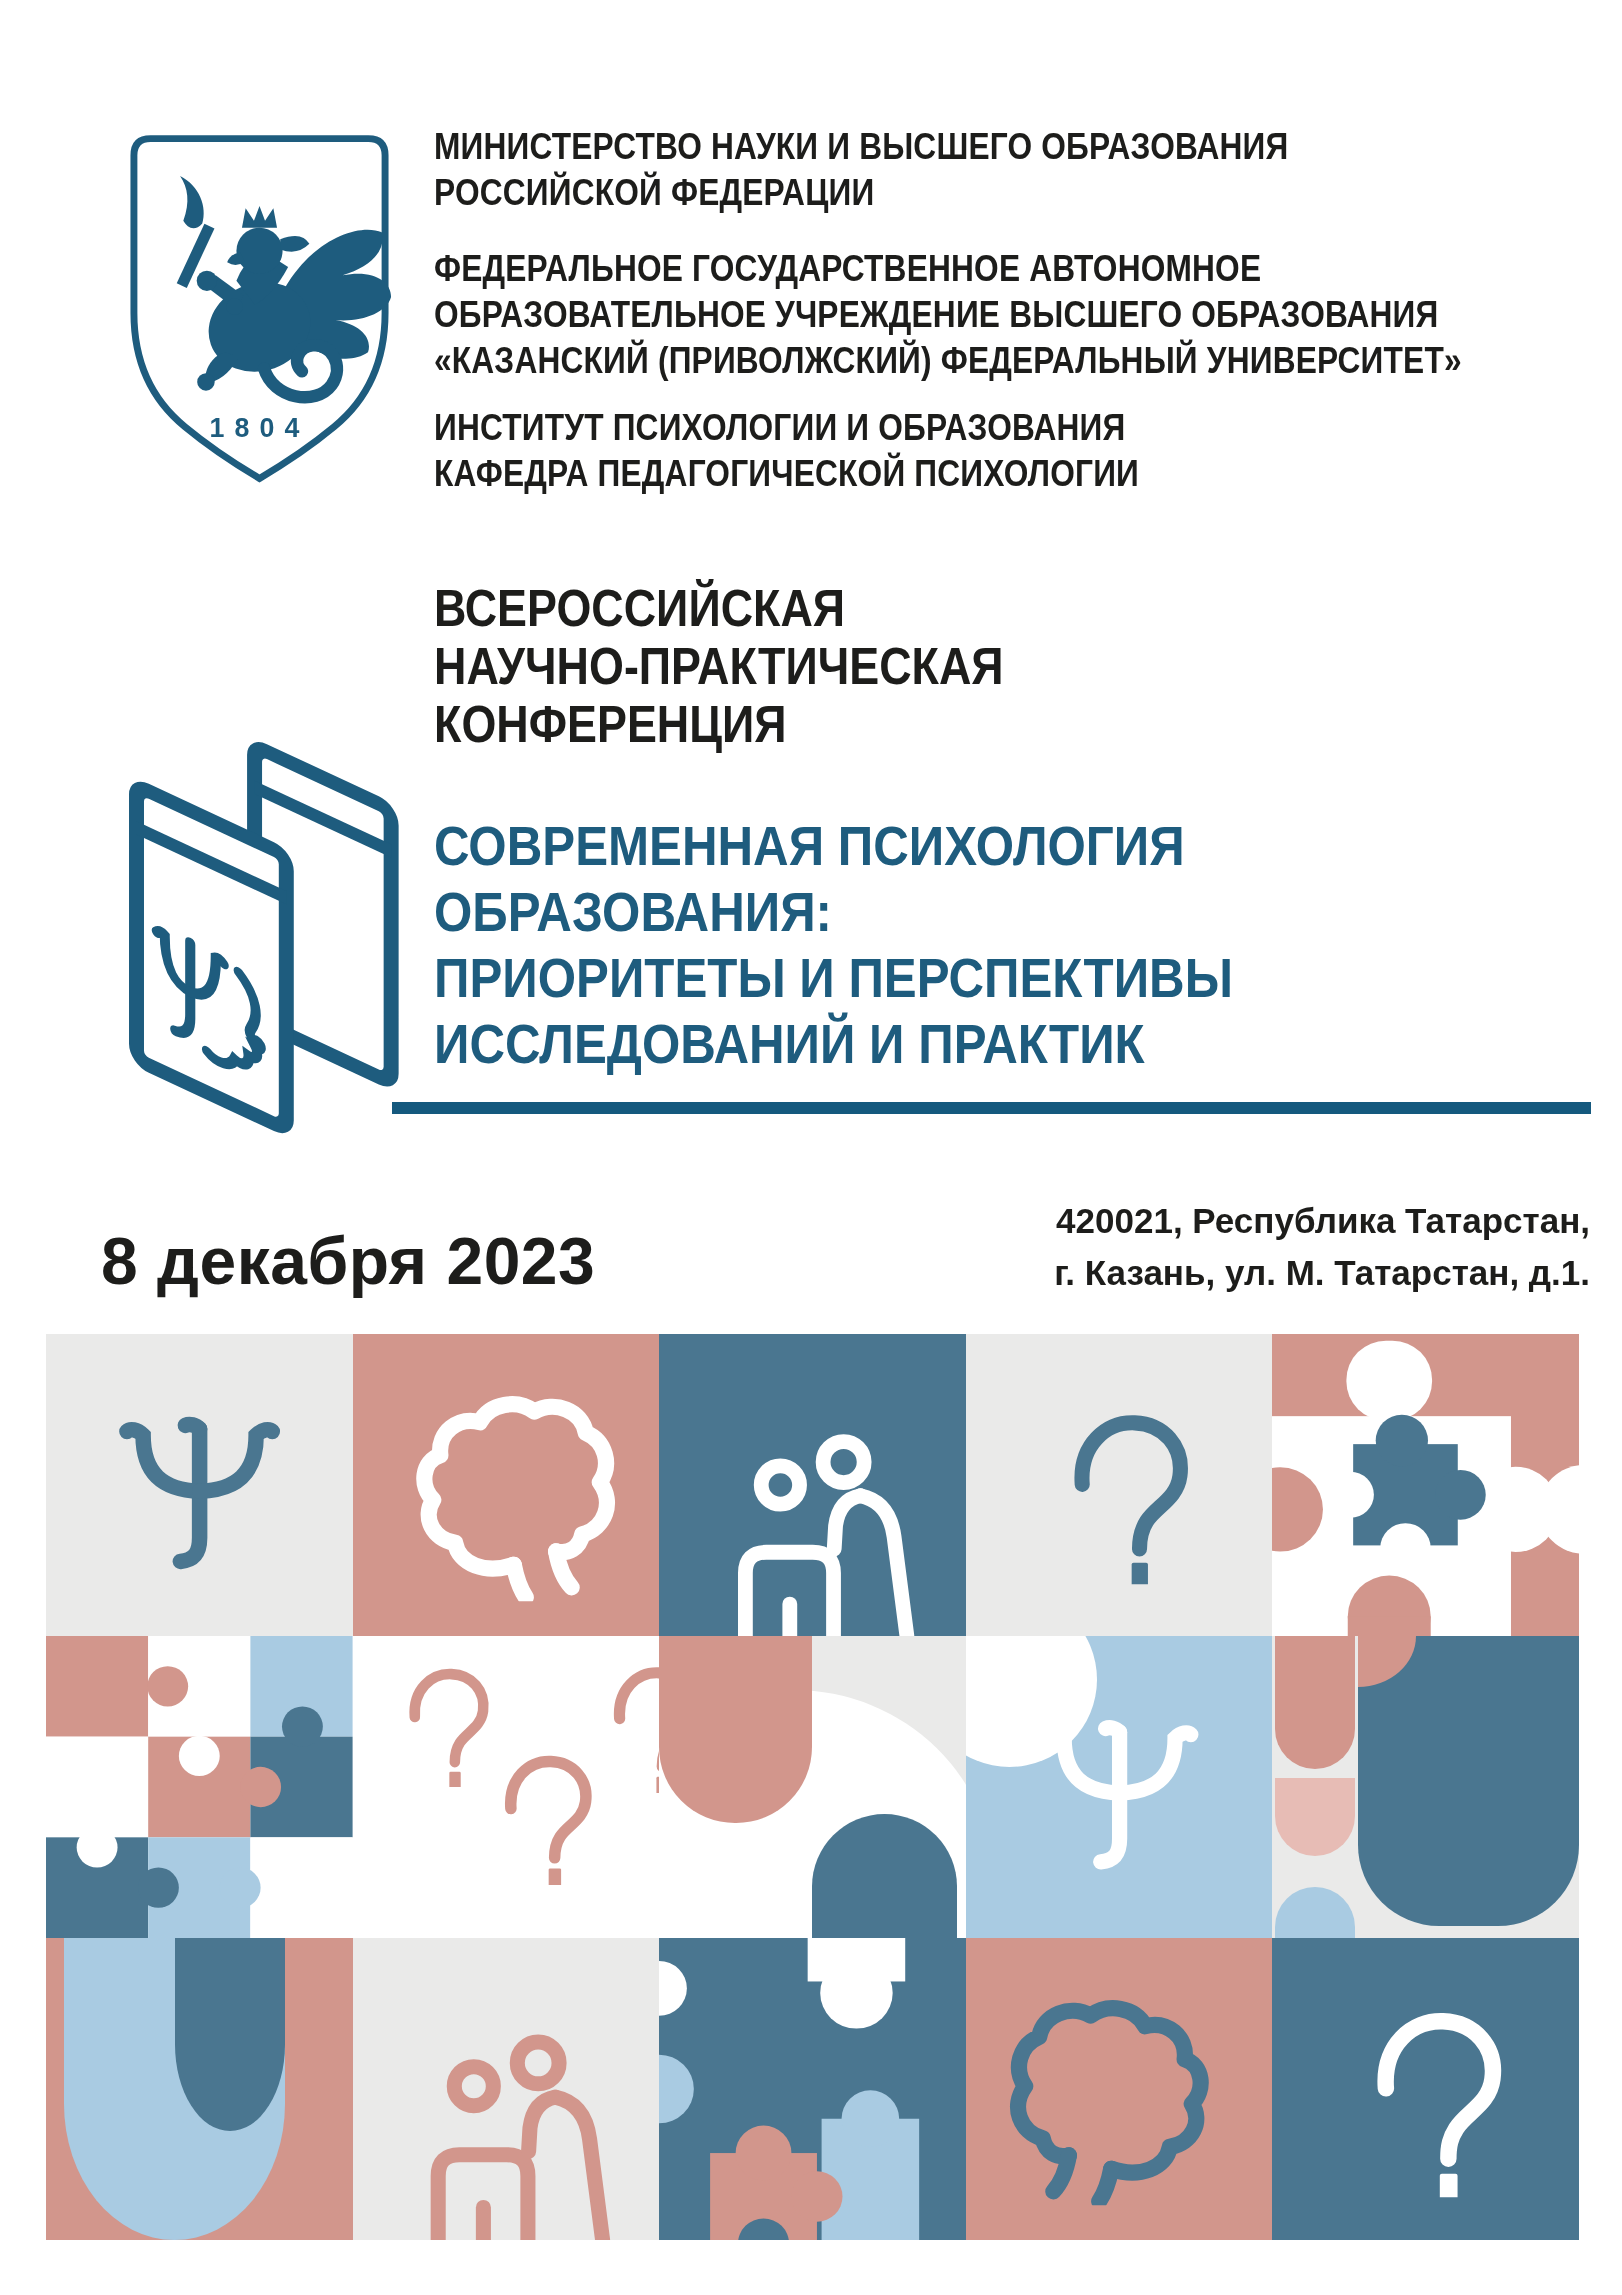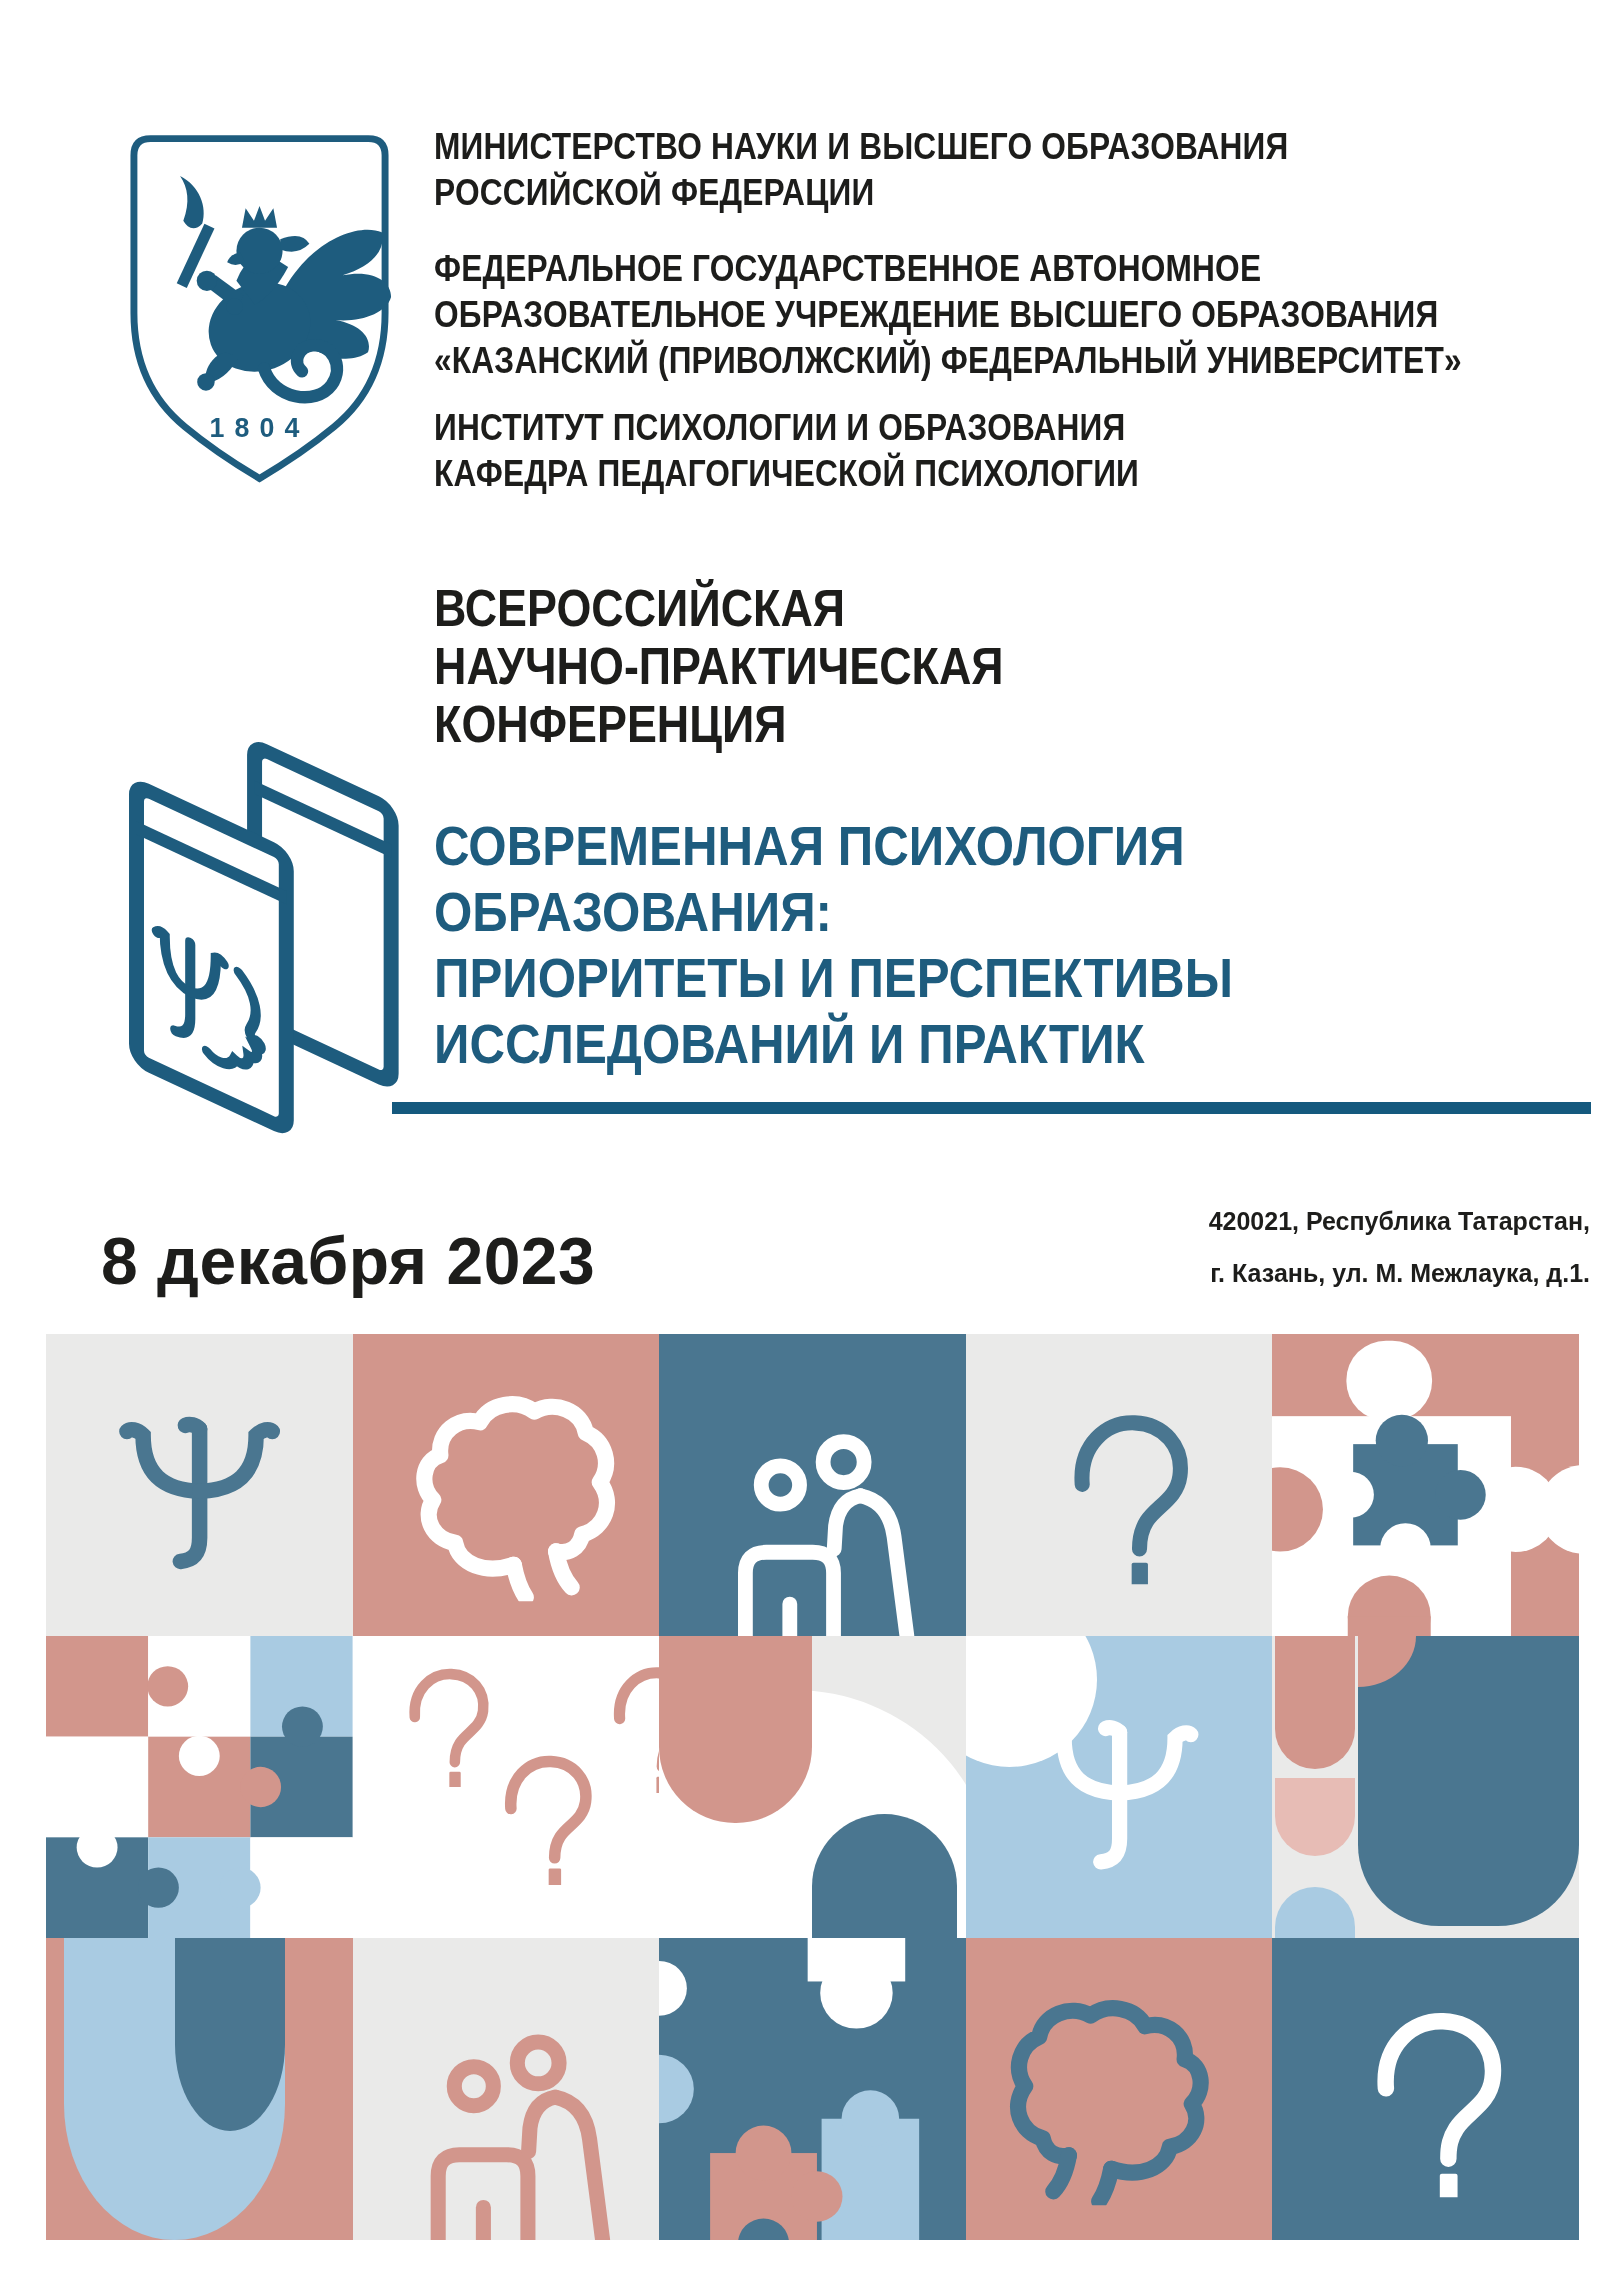--- a/index.html
+++ b/index.html
@@ -14,21 +14,21 @@
   #org-block .org-par.p3{margin-top:21px;}
   
   #conf-type{left:434px;top:580px;width:1293px;transform:scaleX(.88);transform-origin:left top;
              font-weight:bold;font-size:51px;line-height:58px;color:#1d1d1b;}
   #conf-title{left:434px;top:813px;width:1293px;transform:scaleX(.88);transform-origin:left top;
               font-weight:bold;font-size:56px;line-height:66px;color:#1e5c7e;}
   #books-logo{left:118px;top:733px;width:326px;height:424px;}
   #title-rule{left:392px;top:1102px;width:1199px;height:12px;background:#15597e;}
   
   #date-text{left:65px;top:1223px;font-size:66px;font-weight:bold;letter-spacing:0.5px;margin-left:36px;}
-  #address-block{right:32px;top:1195px;text-align:right;font-size:25px;line-height:52px;font-weight:bold;}
+  #address-block{right:32px;top:1195px;text-align:right;font-size:35px;line-height:52px;font-weight:bold;}
   
   #mosaic{left:46px;top:1334px;width:1533px;height:906px;display:grid;
           grid-template-columns:repeat(5,1fr);grid-template-rows:repeat(3,1fr);}
   .tile{position:relative;overflow:hidden;}
   .bg-gray{background:#eaeae9;} .bg-salmon{background:#d2968c;} .bg-teal{background:#4a7690;}
   .bg-blue{background:#a9cbe2;} .bg-white{background:#ffffff;}
   .c-teal{color:#4a7690;} .c-white{color:#ffffff;} .c-salmon{color:#d2968c;}
   .icon-c{position:absolute;left:50%;top:50%;transform:translate(-50%,-50%);}
   .icon-b{position:absolute;left:50%;bottom:-0.9px;transform:translateX(-50%);}
   .flip{transform:translate(-50%,-50%) scaleX(-1);}
@@ -138,21 +138,21 @@
   <div>ОБРАЗОВАНИЯ:</div>
   <div>ПРИОРИТЕТЫ И ПЕРСПЕКТИВЫ</div>
   <div>ИССЛЕДОВАНИЙ И ПРАКТИК</div>
 </div>
 
 <div id="title-rule" class="abs"></div>
 
 <div id="date-text" class="abs">8 декабря 2023</div>
 <div id="address-block" class="abs">
   <div>420021, Республика Татарстан,</div>
-  <div>г. Казань, ул. М. Межлаука, д.1.</div>
+  <div>г. Казань, ул. М. Татарстан, д.1.</div>
 </div>
 
 <div id="mosaic" class="abs">
 
   <div class="tile bg-gray">
     <svg class="icon-c c-teal" width="205" height="205" viewBox="0 0 445 445">
         <use href="#sym-psi"></use>
       </svg>
   </div>
 

